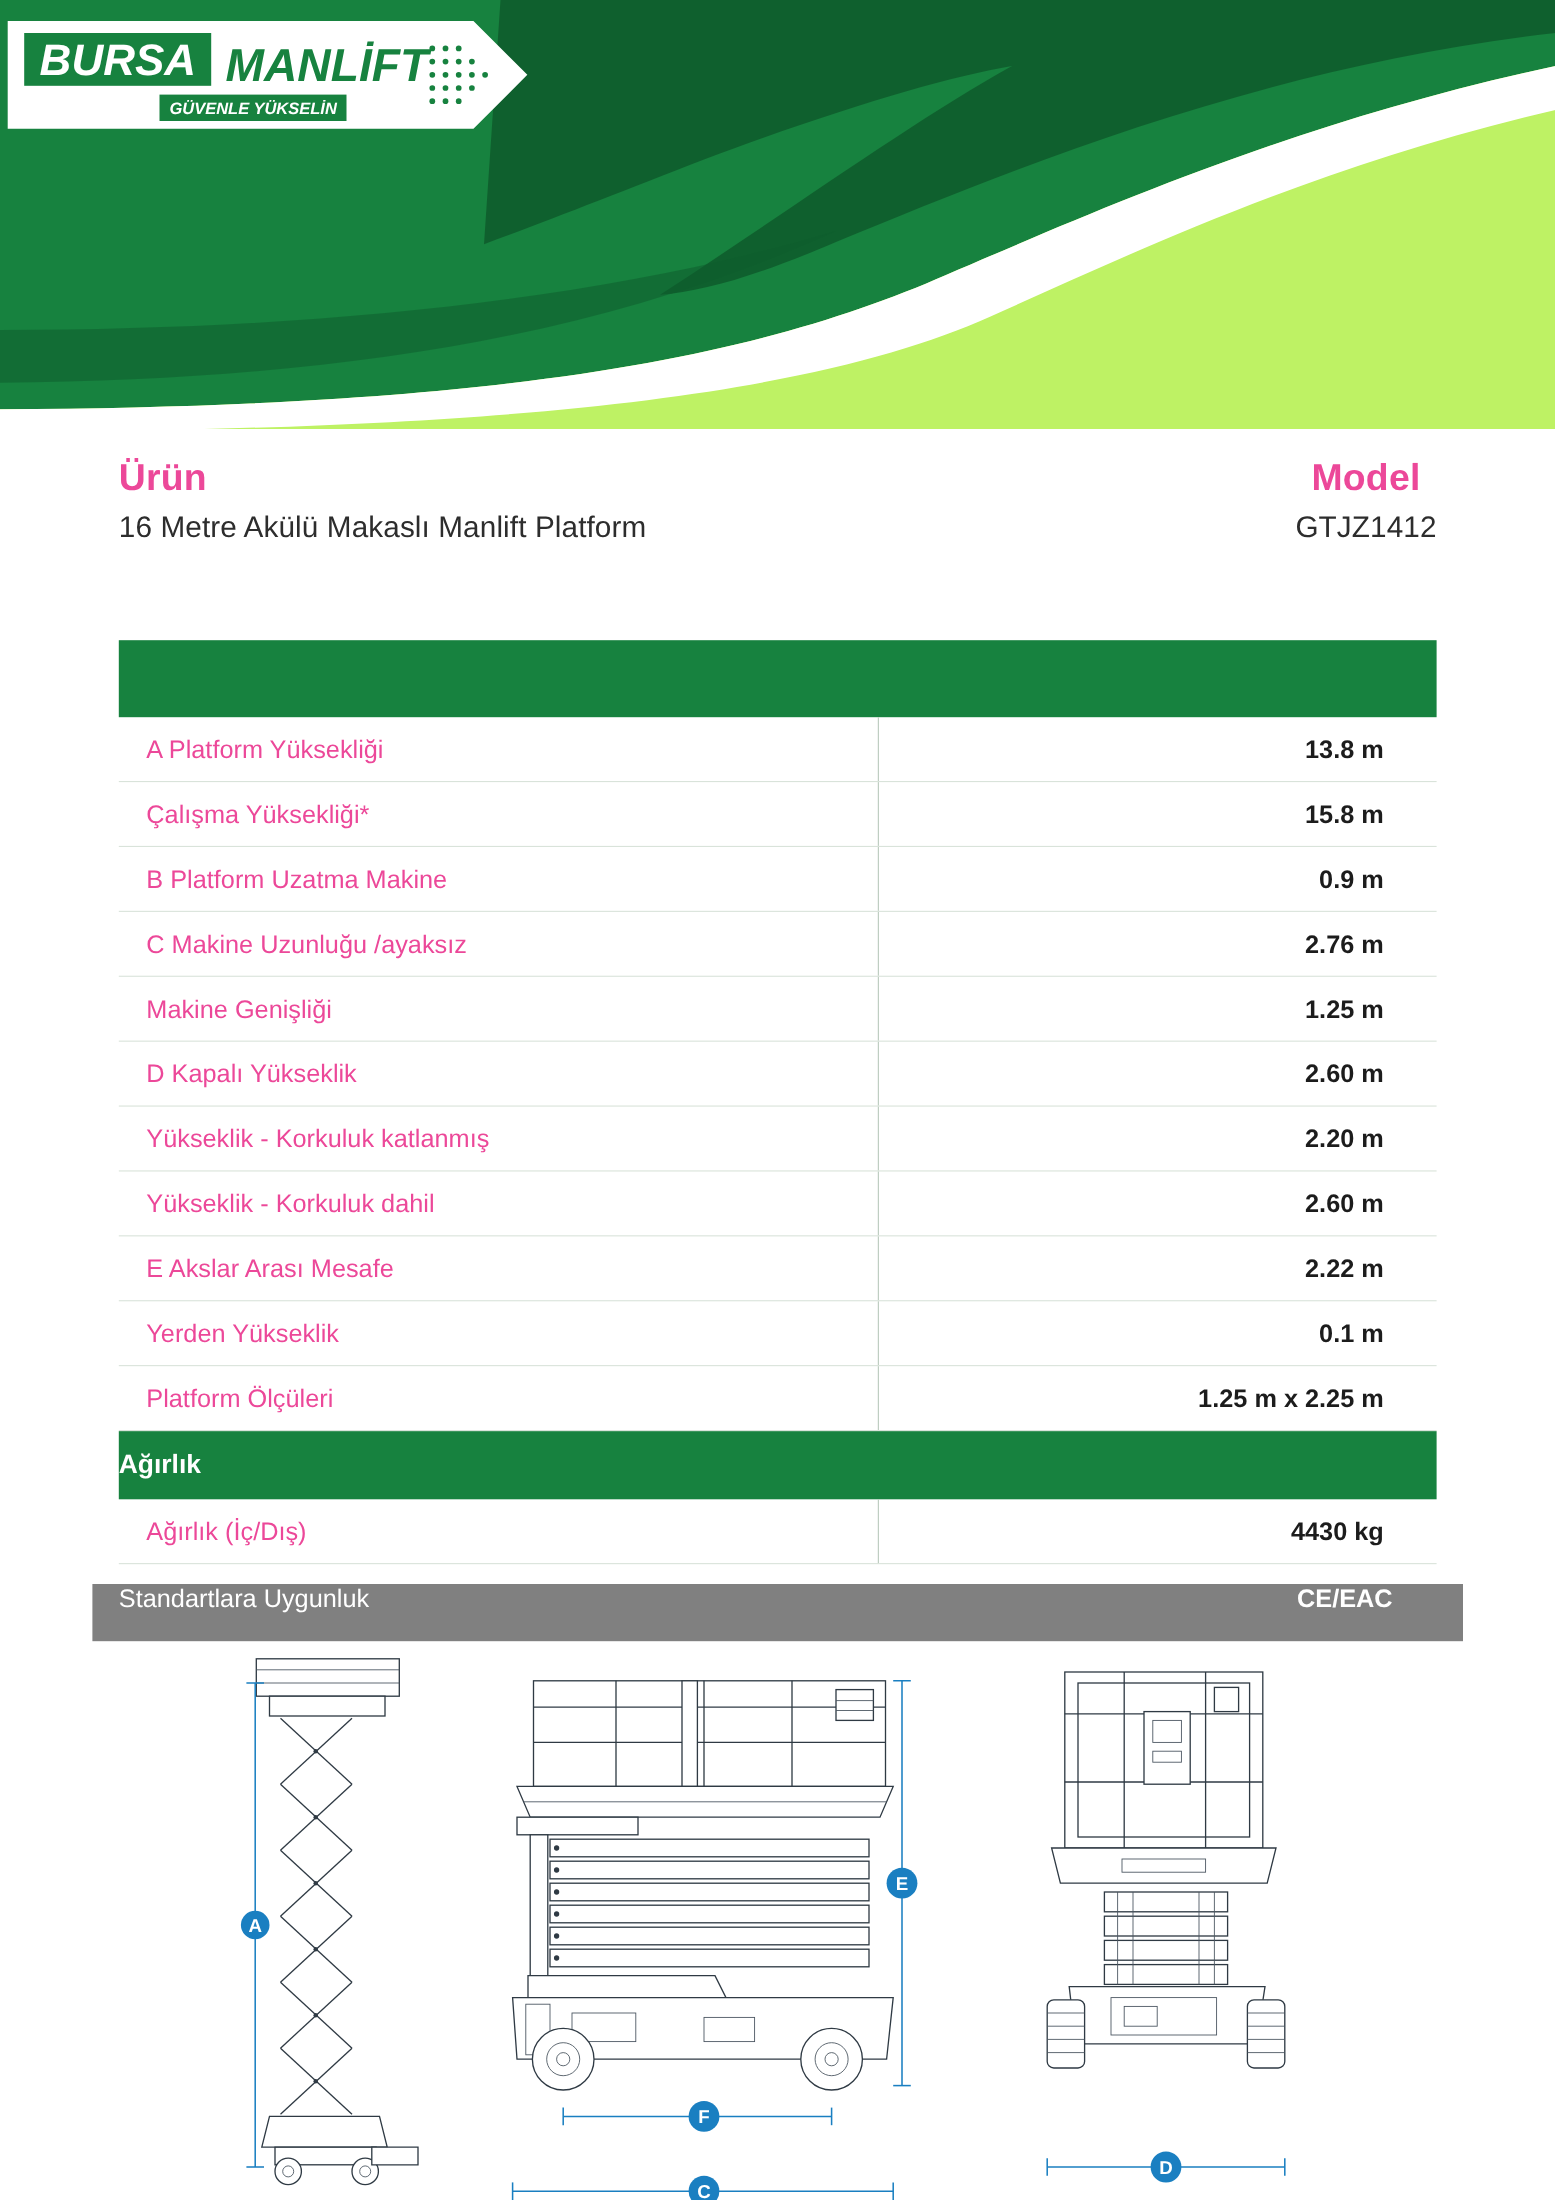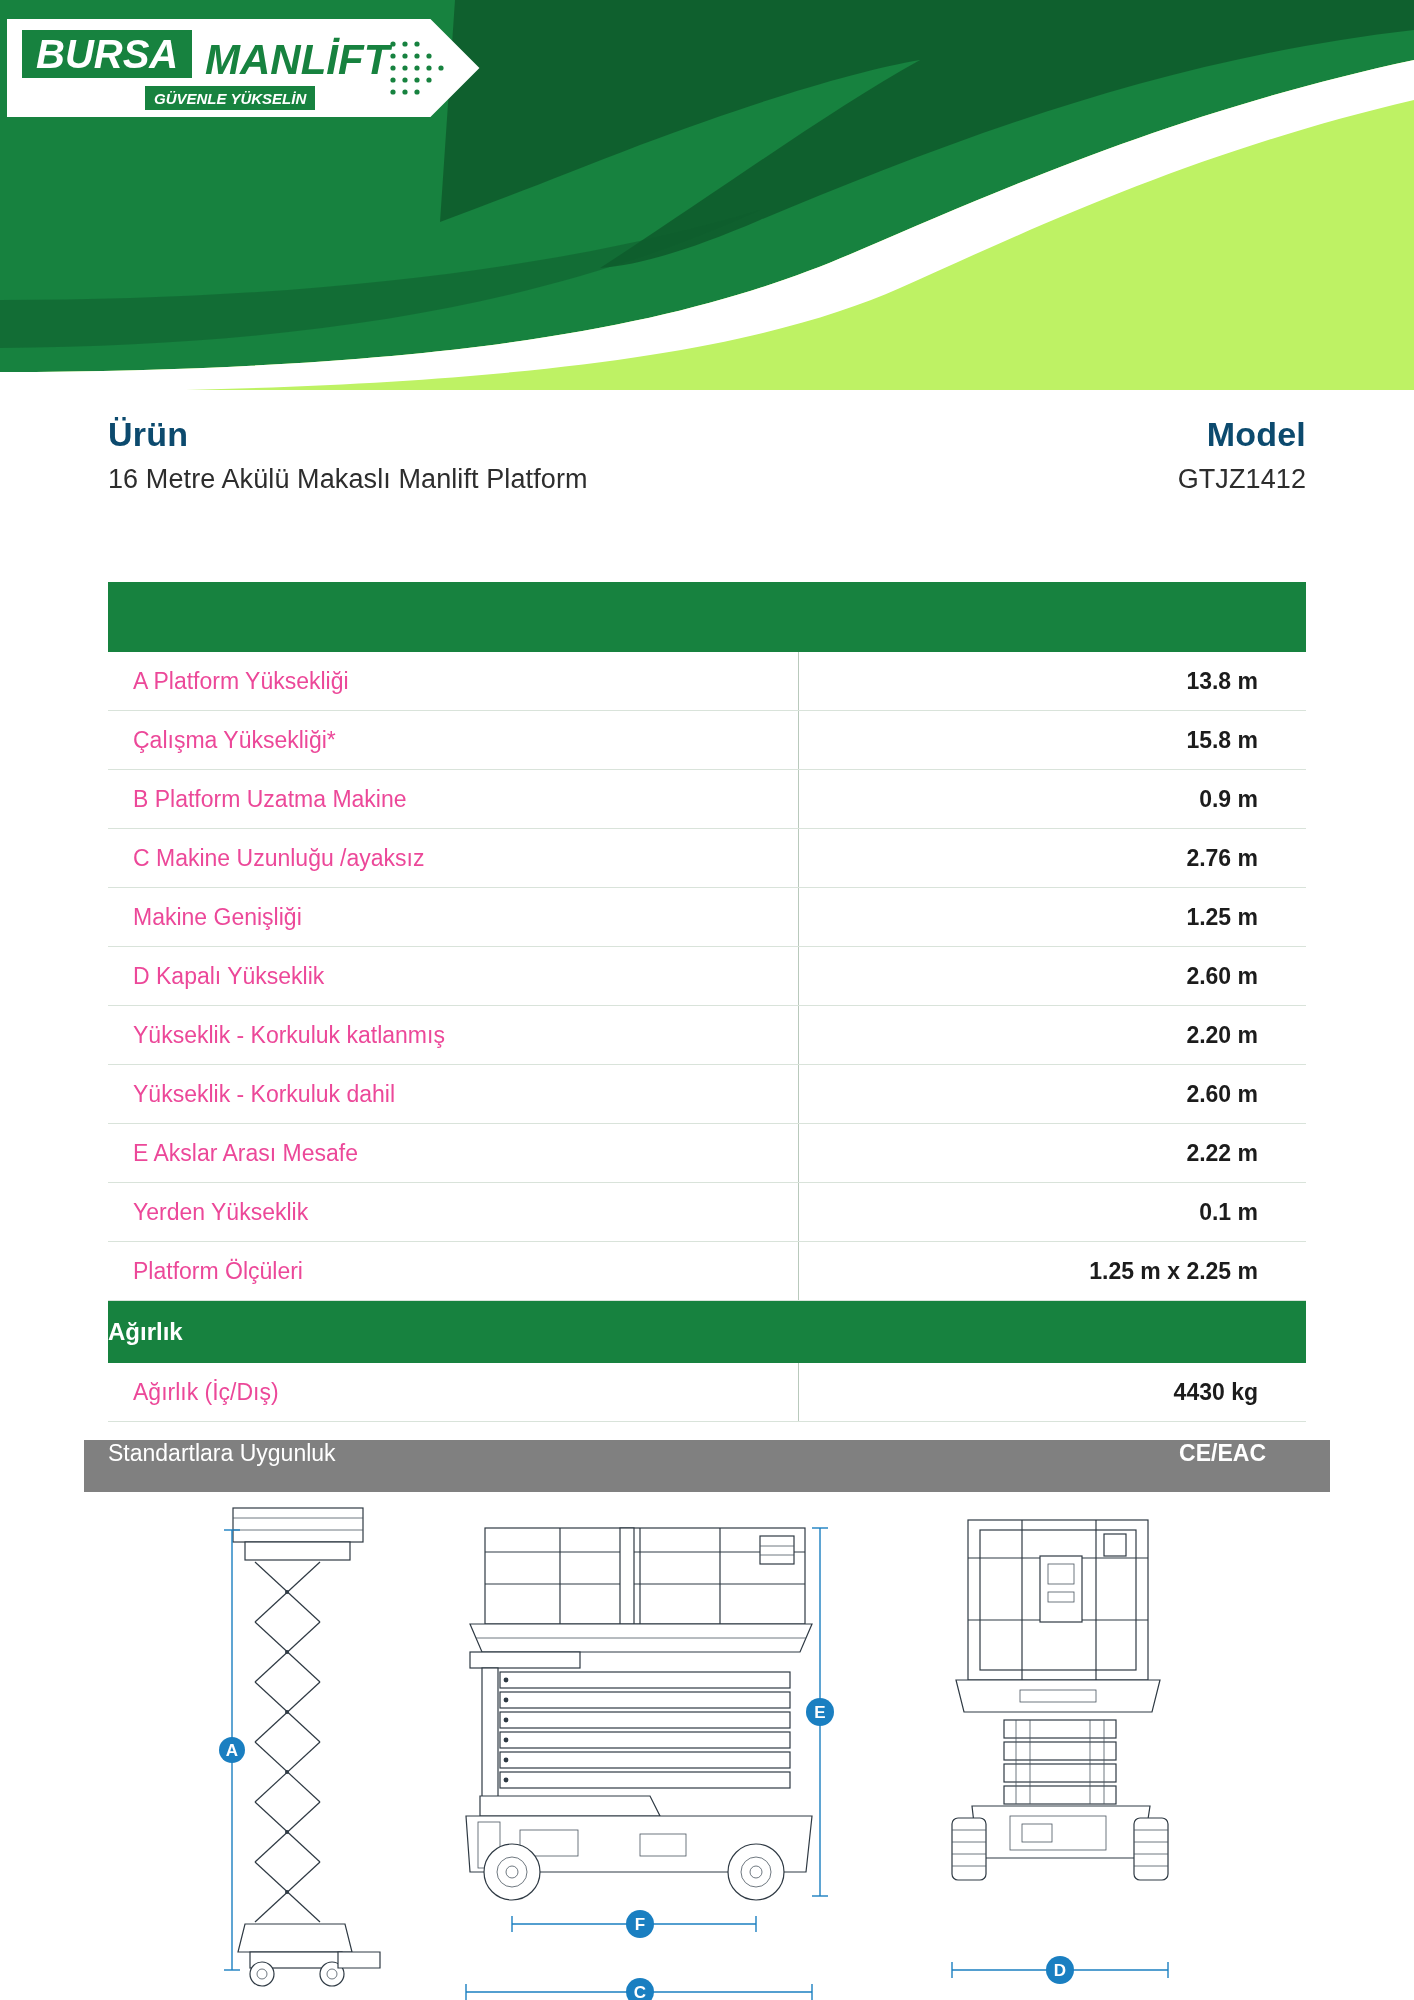--- a/index.html
+++ b/index.html
@@ -47,31 +47,31 @@
     padding: 0 108px;
     box-sizing: border-box;
     display: flex;
     justify-content: space-between;
     align-items: flex-start;
   }
   .title-left .label,
   .title-right .label {
     font-size: 34px;
     font-weight: bold;
-    color: #0c4a6e;
+    color: #ec4899;
     letter-spacing: 0.2px;
     margin: 0 0 10px 0;
   }
   .title-left .value {
     font-size: 27px;
     color: #2d2d2d;
     letter-spacing: 0.1px;
   }
   .title-right {
-    text-align: right;
+    text-align: center;
   }
   .title-right .value {
     font-size: 27px;
     color: #2d2d2d;
     letter-spacing: 0.1px;
   }
 
   
   .spec-table {
     position: absolute;

